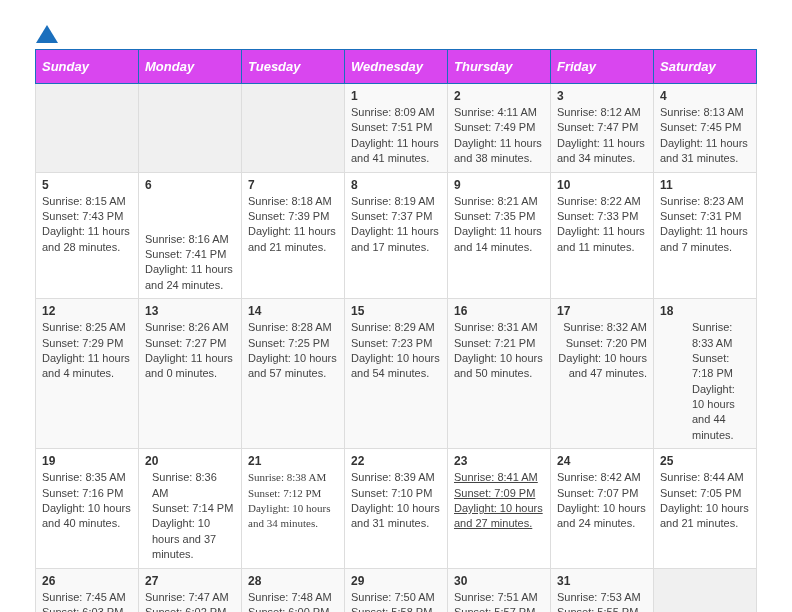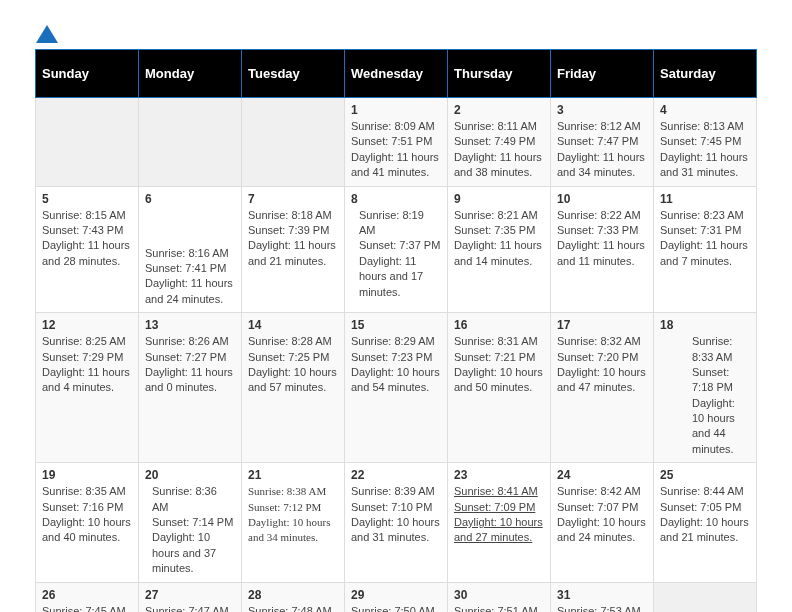--- a/index.html
+++ b/index.html
@@ -32,27 +32,28 @@
       font-size: 14px;
       color: #555;
     }
     .calendar {
       width: 100%;
       border-collapse: collapse;
       margin: 5px 15px;
       width: calc(100% - 30px);
     }
     .calendar thead tr th {
-      background-color: #000000;
+      background-color: #d946ef;
       color: white;
-      padding: 16px 6px;
+      padding: 9px 6px;
       text-align: left;
       font-size: 13px;
       font-weight: bold;
       border: 1px solid #1a6fbd;
+      font-style: italic;
     }
     .calendar tbody tr td {
       vertical-align: top;
       padding: 5px 6px;
       border: 1px solid #ddd;
       width: 14.28%;
       min-height: 80px;
       font-size: 10.5px;
       color: #333;
       background: #fff;
@@ -121,21 +122,21 @@
           <td class="empty-cell"></td>
           <td class="empty-cell"></td>
           <td>
             <span class="day-number">1</span>
             <div class="day-info" style="white-space: pre-line;">Sunrise: 8:09 AM
 Sunset: 7:51 PM
 Daylight: 11 hours and 41 minutes.</div>
           </td>
           <td>
             <span class="day-number">2</span>
-            <div class="day-info" style="white-space: pre-line;">Sunrise: 8:11 AM
+            <div class="day-info" style="white-space: pre-line;">Sunrise: 4:11 AM
 Sunset: 7:49 PM
 Daylight: 11 hours and 38 minutes.</div>
           </td>
           <td>
             <span class="day-number">3</span>
             <div class="day-info" style="white-space: pre-line;">Sunrise: 8:12 AM
 Sunset: 7:47 PM
 Daylight: 11 hours and 34 minutes.</div>
           </td>
           <td>
@@ -159,21 +160,21 @@
 Daylight: 11 hours and 24 minutes.</div>
           </td>
           <td>
             <span class="day-number">7</span>
             <div class="day-info" style="white-space: pre-line;">Sunrise: 8:18 AM
 Sunset: 7:39 PM
 Daylight: 11 hours and 21 minutes.</div>
           </td>
           <td>
             <span class="day-number">8</span>
-            <div class="day-info" style="white-space: pre-line; margin-left: 8px;">Sunrise: 8:19 AM
+            <div class="day-info" style="white-space: pre-line;">Sunrise: 8:19 AM
 Sunset: 7:37 PM
 Daylight: 11 hours and 17 minutes.</div>
           </td>
           <td>
             <span class="day-number">9</span>
             <div class="day-info" style="white-space: pre-line;">Sunrise: 8:21 AM
 Sunset: 7:35 PM
 Daylight: 11 hours and 14 minutes.</div>
           </td>
           <td>
@@ -215,21 +216,21 @@
 Daylight: 10 hours and 54 minutes.</div>
           </td>
           <td>
             <span class="day-number">16</span>
             <div class="day-info" style="white-space: pre-line;">Sunrise: 8:31 AM
 Sunset: 7:21 PM
 Daylight: 10 hours and 50 minutes.</div>
           </td>
           <td>
             <span class="day-number">17</span>
-            <div class="day-info" style="white-space: pre-line;">Sunrise: 8:32 AM
+            <div class="day-info" style="white-space: pre-line; text-align: right;">Sunrise: 8:32 AM
 Sunset: 7:20 PM
 Daylight: 10 hours and 47 minutes.</div>
           </td>
           <td>
             <span class="day-number">18</span>
             <div class="day-info" style="white-space: pre-line; margin-left: 32px;">Sunrise: 8:33 AM
 Sunset: 7:18 PM
 Daylight: 10 hours and 44 minutes.</div>
           </td>
         </tr>

